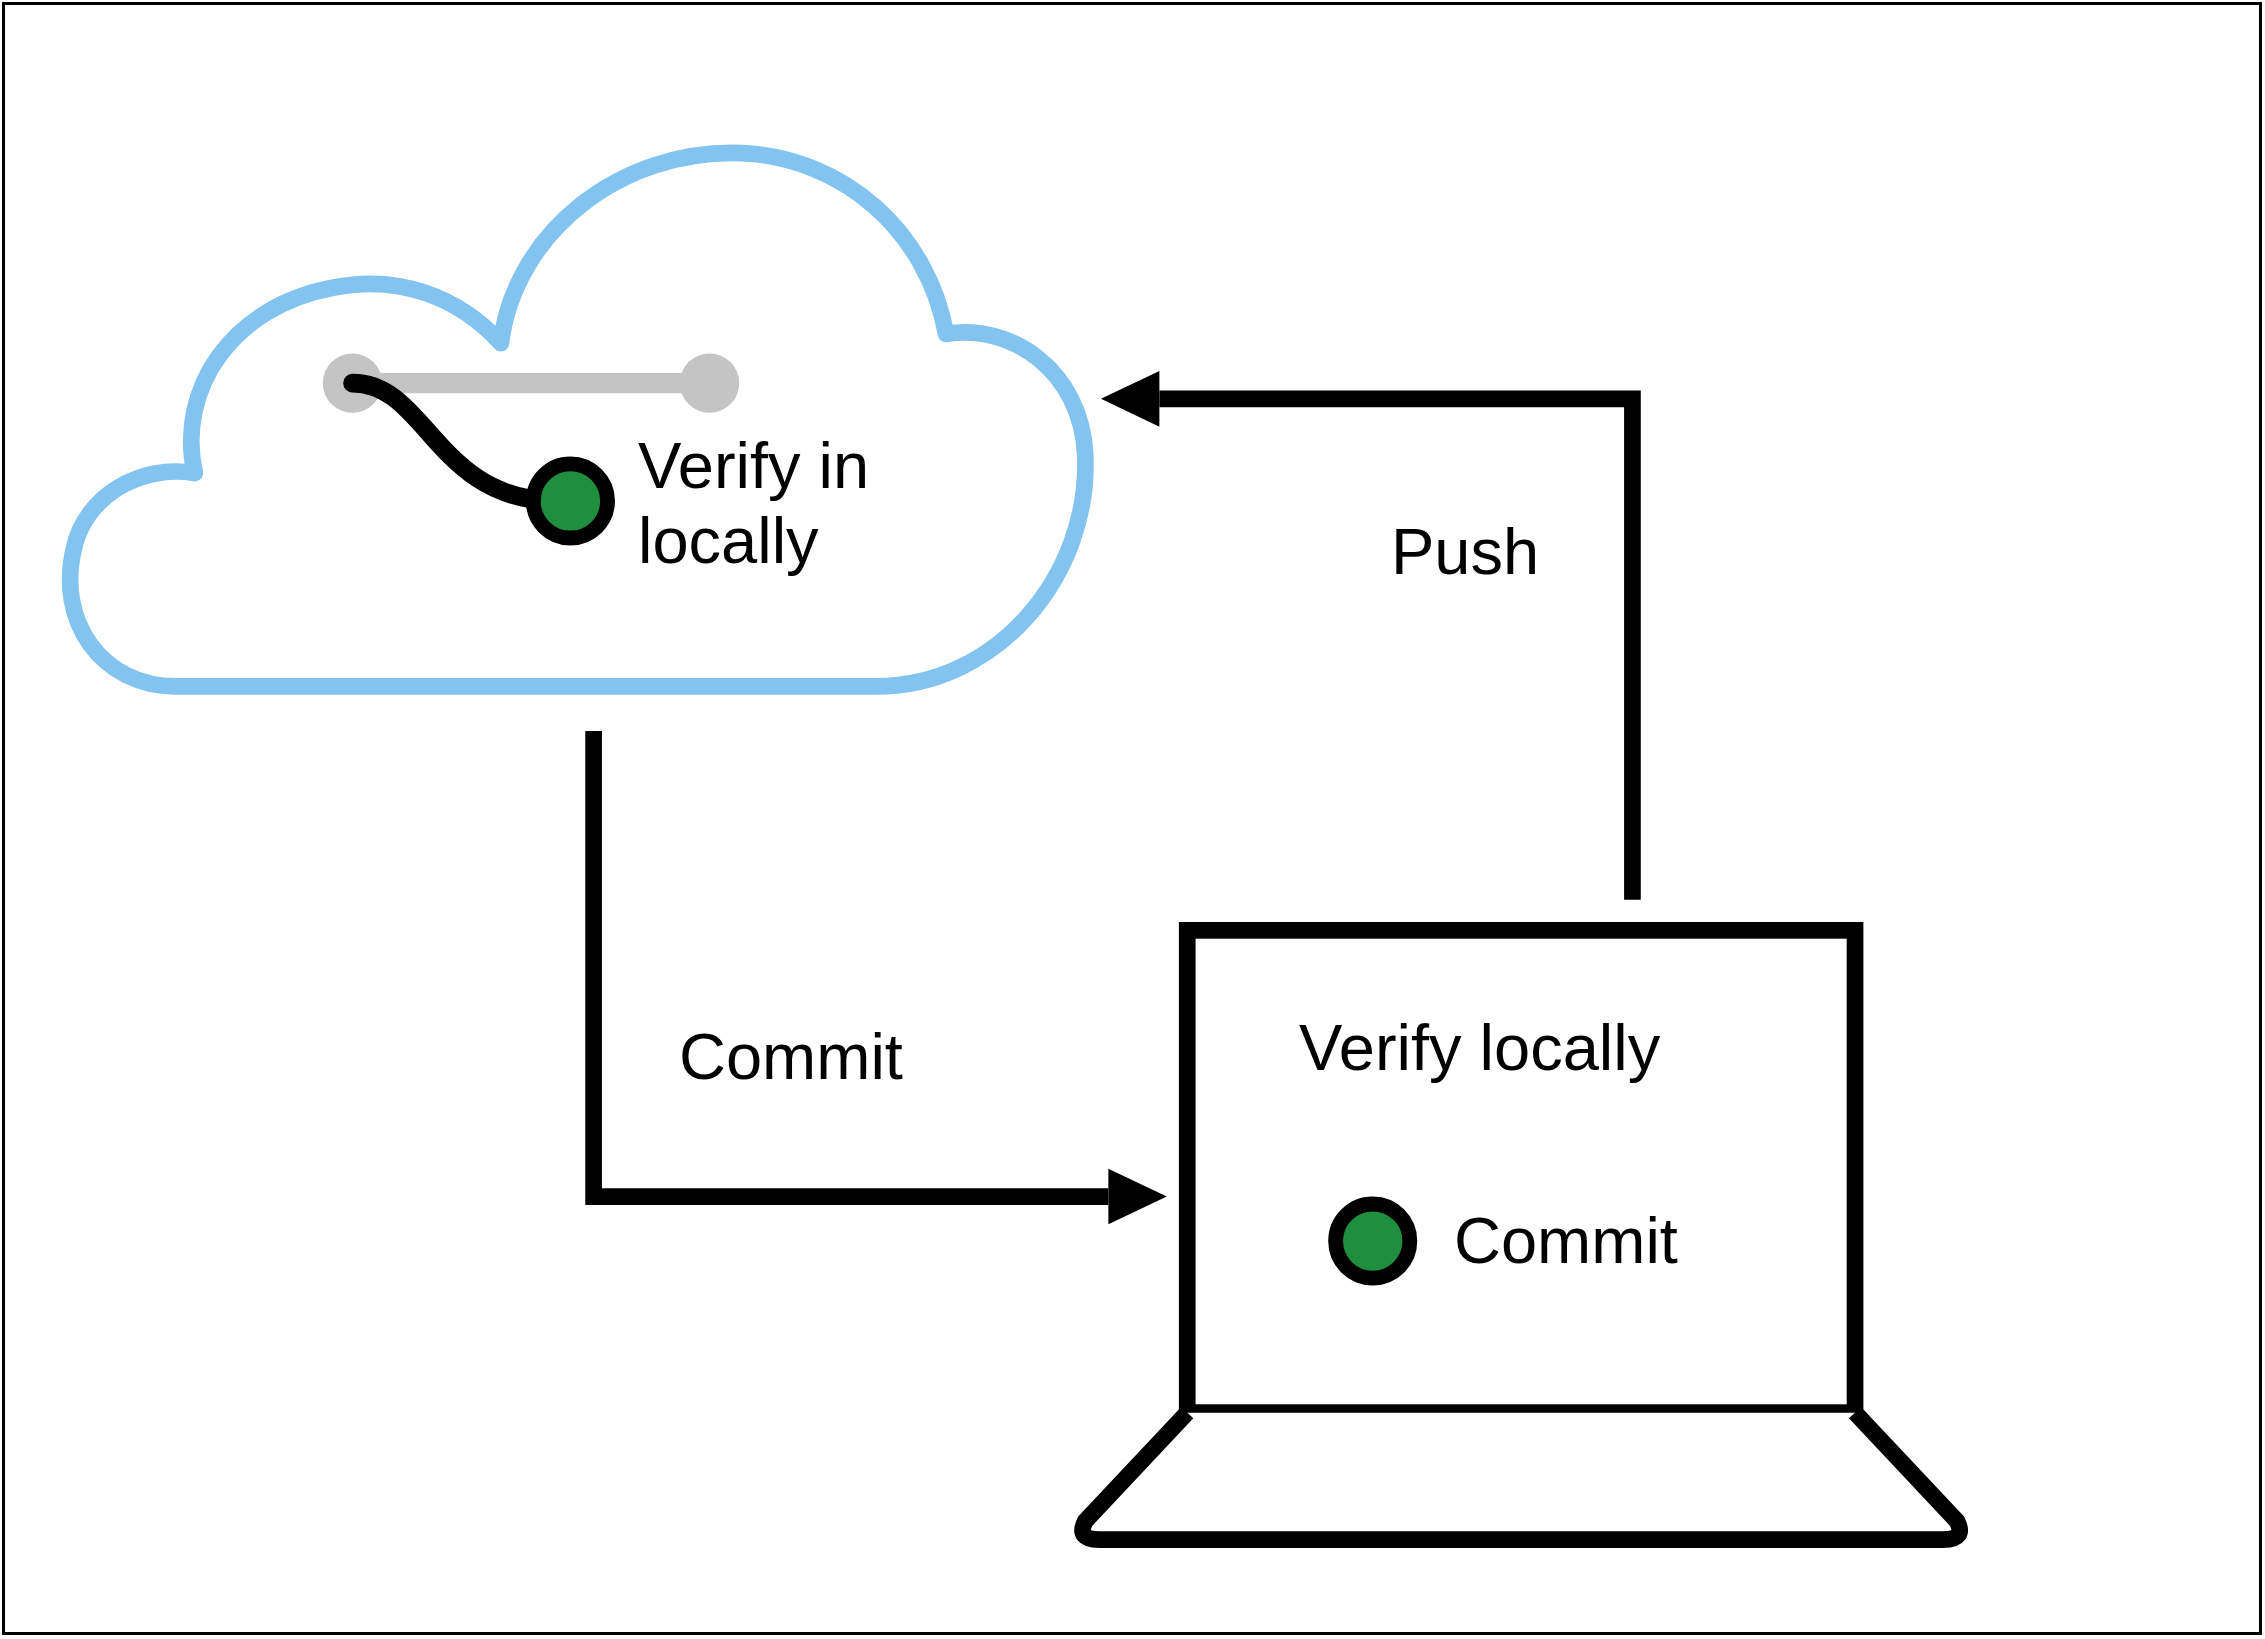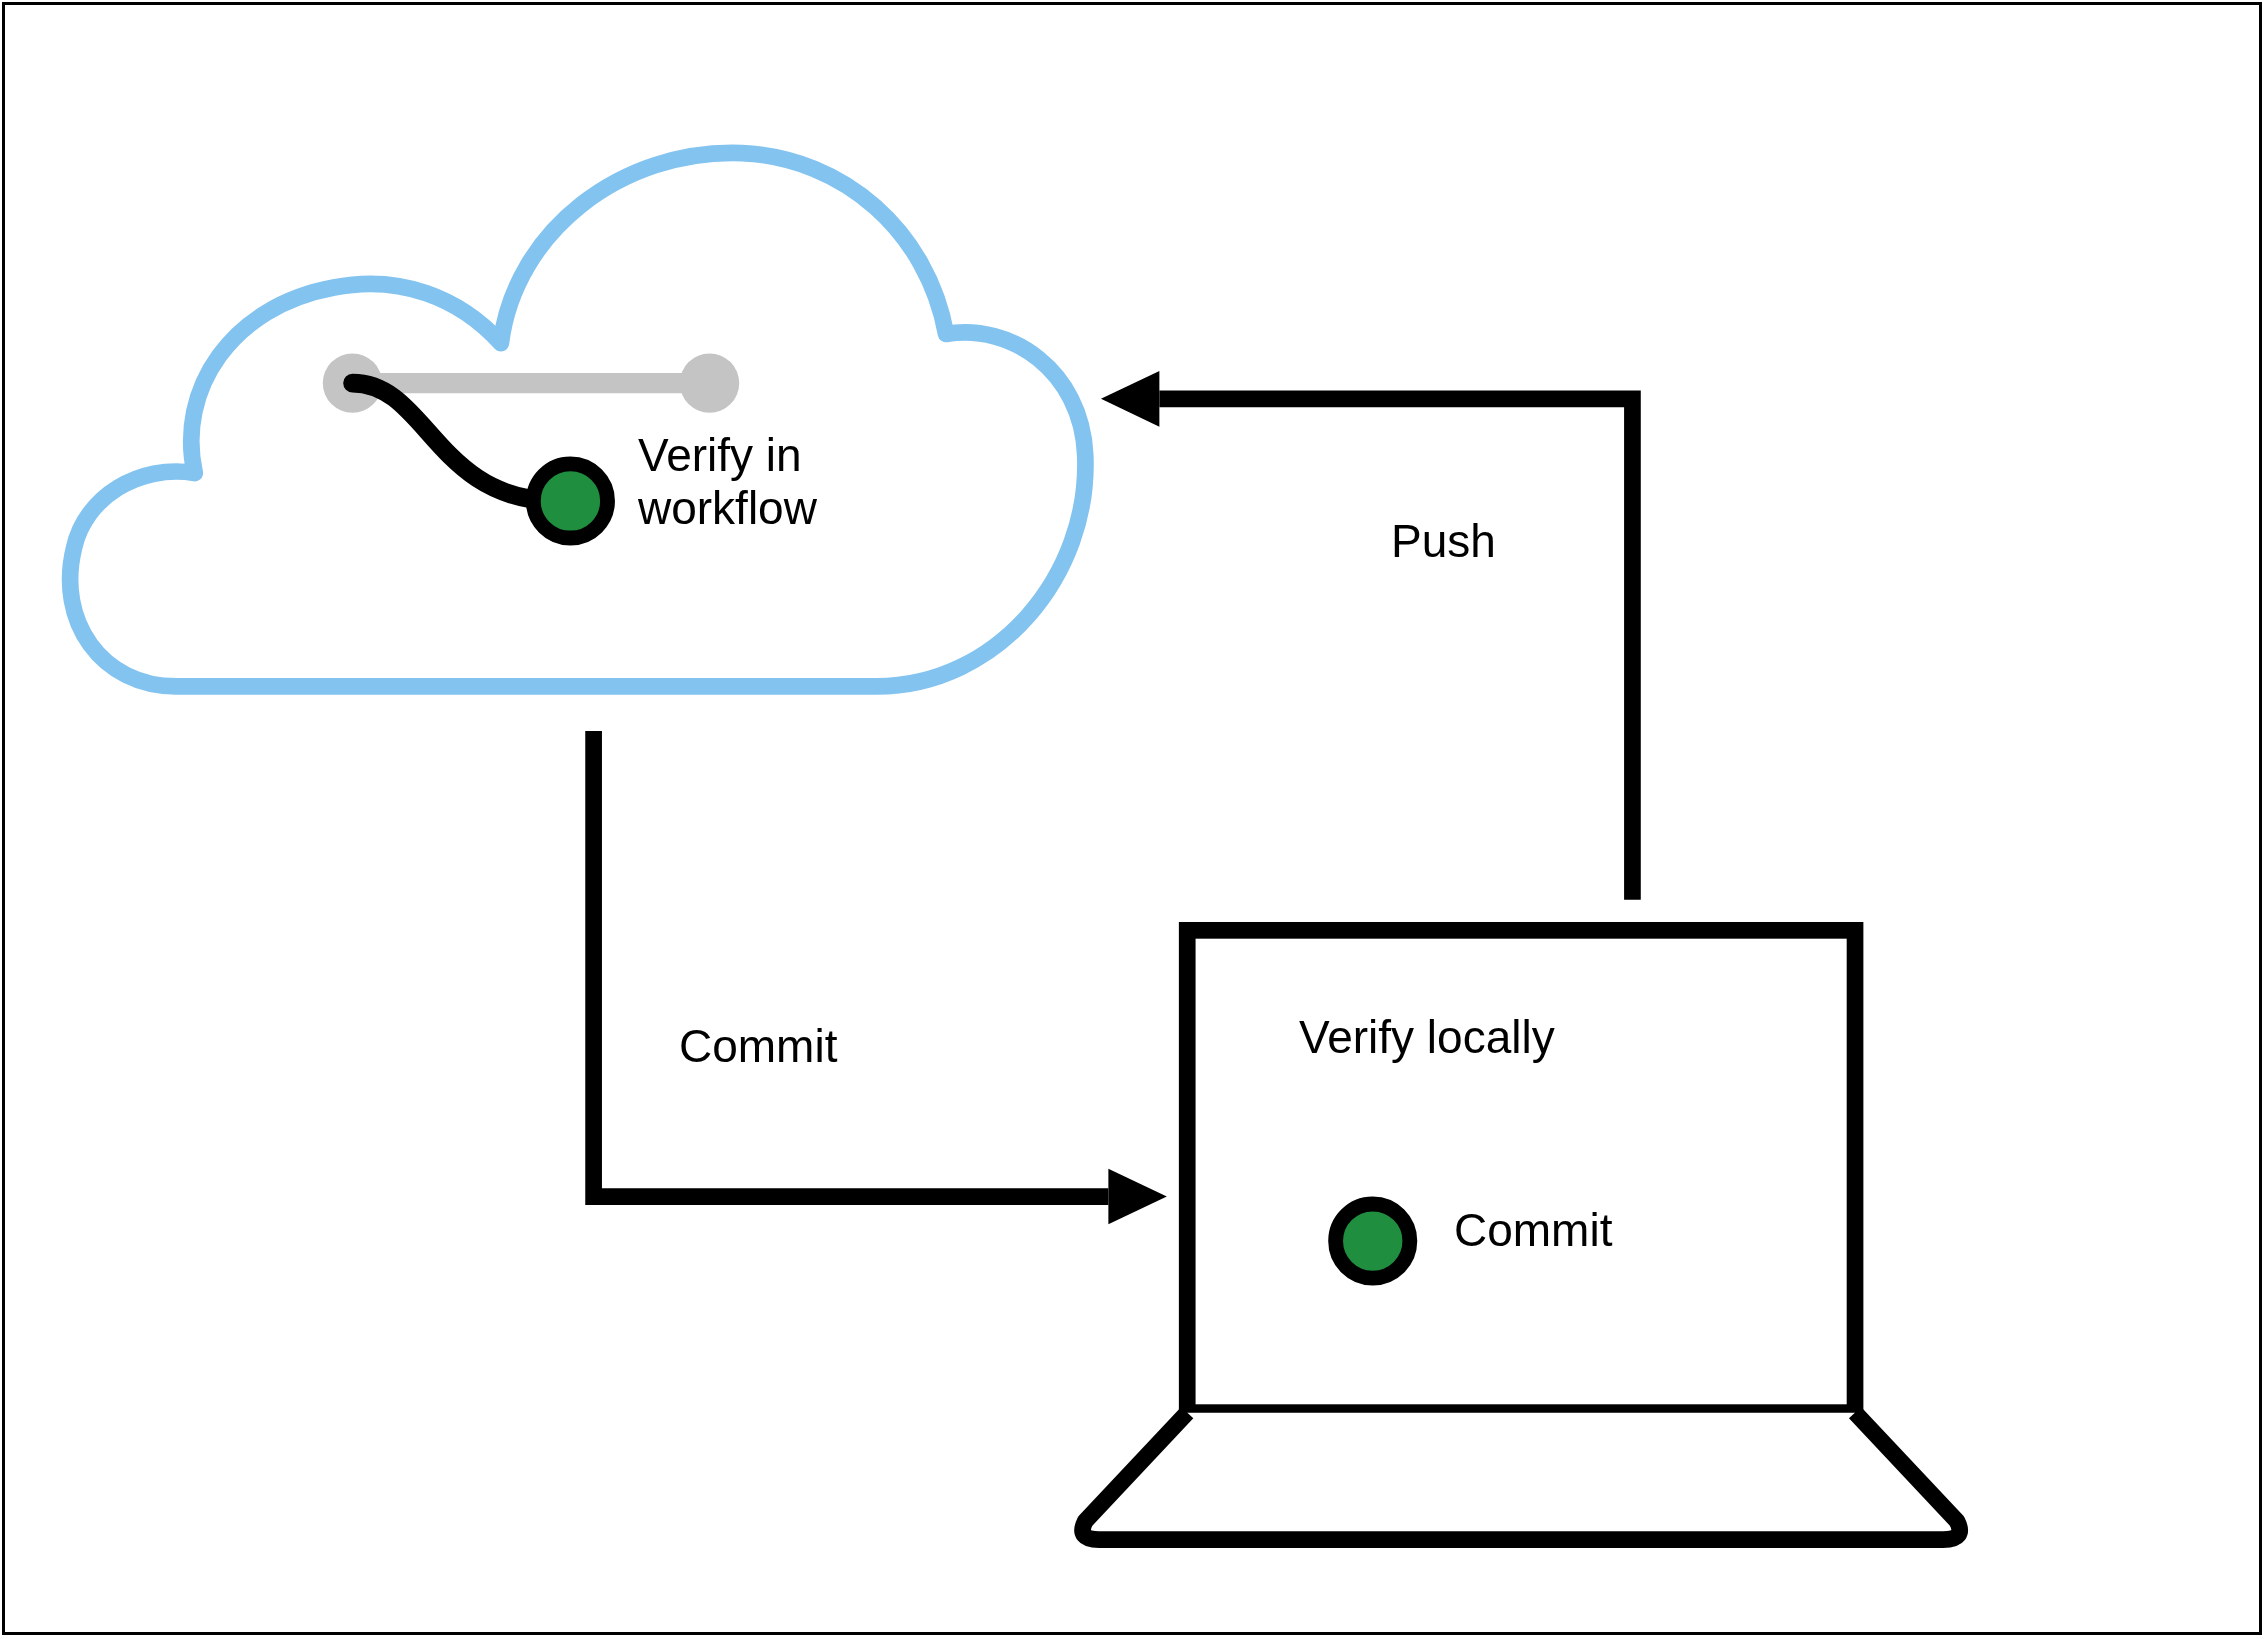--- a/index.html
+++ b/index.html
@@ -26,21 +26,21 @@
   svg.diagram {
     position: absolute;
     left: 0;
     top: 0;
     width: 2265px;
     height: 1639px;
   }
   .label {
     position: absolute;
     color: #000;
-    font-size: 46px;
+    font-size: 65px;
     line-height: 1.15;
     white-space: nowrap;
   }
   .label.multi {
     white-space: normal;
   }
 </style>
 </head>
 <body>
 
@@ -94,21 +94,21 @@
     </g>
 
     <g>
       <path d="M 1760 970 L 1760 430 L 1250 430" fill="none" stroke="#000" stroke-width="18" stroke-linejoin="miter"></path>
       <polygon points="1250,400 1250,460 1187,430" fill="#000"></polygon>
     </g>
   </svg>
 
   <div class="label multi" style="left:638px; top:429px; width:306px;">
     <span>Verify in</span><br>
-    <span>workflow</span>
+    <span>locally</span>
   </div>
 
   <div class="label" style="left:679px; top:1020px;">Commit</div>
 
   <div class="label" style="left:1391px; top:515px;">Push</div>
 
   <div class="label" style="left:1454px; top:1204px;">Commit</div>
 
   <div class="label" style="left:1299px; top:1011px;">Verify locally</div>
 </div>

